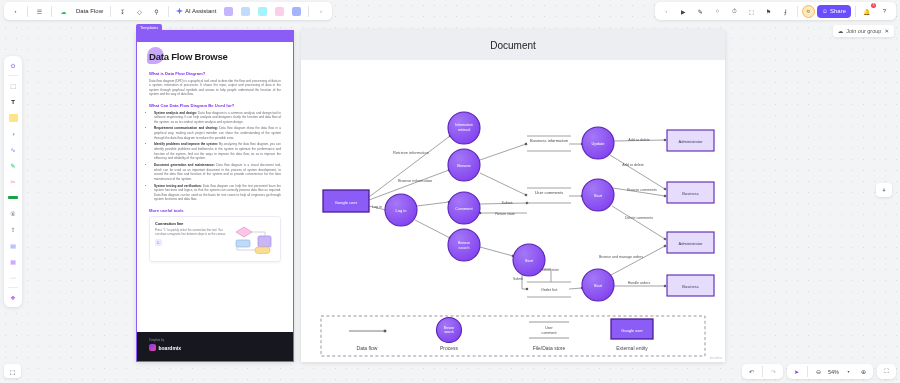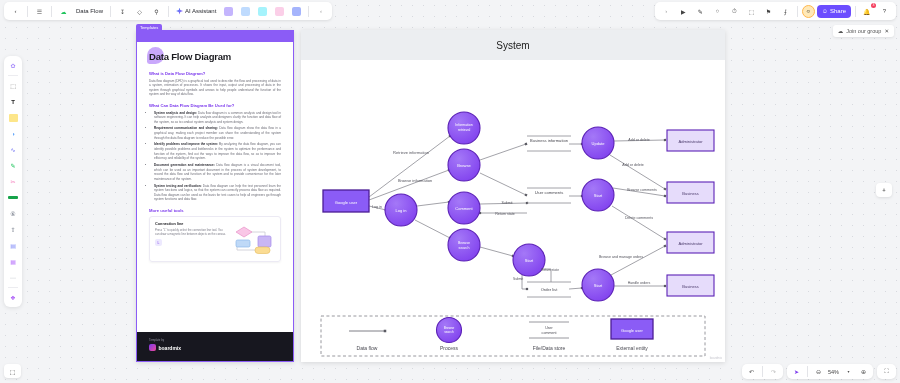--- a/index.html
+++ b/index.html
@@ -240,21 +240,21 @@
 
 <div class="bottom-left-btn">⬚</div>
 <div class="right-float-btn">⌗</div>
 
 <div class="tpl-tag">Templates</div>
 <div class="tpl-card">
   <div class="tpl-head"></div>
   <div class="tpl-body">
     <div class="tpl-title-wrap">
       <div class="tpl-blob"></div>
-      <div class="tpl-title">Data Flow Diagram</div>
+      <div class="tpl-title">Data Flow Browse</div>
     </div>
 
     <div class="sec-h">What is Data Flow Diagram?</div>
     <div class="sec-p">Data flow diagram (DFD) is a graphical tool used to describe the flow and processing of data in a system, estimation of processes. It shows the input, output and processing of data in the system through graphical symbols and arrows to help people understand the function of the system and the way of data flow.</div>
 
     <div class="sec-h">What Can Data Flow Diagram Be Used for?</div>
     <ul class="sec-ul">
       <li><b>System analysis and design:</b><span> Data flow diagram is a common analysis and design tool in software engineering. It can help analysts and designers clarify the function and data flow of the system, so as to conduct system analysis and system design.</span></li>
       <li><b>Requirement communication and sharing:</b><span> Data flow diagram show the data flow in a graphical way, making each project member can share the understanding of the system through the data flow diagram to reduce the possible error.</span></li>
       <li><b>Identify problems and improve the system:</b><span> By analyzing the data flow diagram, you can identify possible problems and bottlenecks in the system to optimize the performance and function of the system, find out the ways to improve the data flow, so as to improve the efficiency and reliability of the system.</span></li>
@@ -288,21 +288,21 @@
     <div class="brand">
       <span class="brand-mark"></span>
       <span class="brand-txt">boardmix</span>
     </div>
   </div>
 </div>
 <div class="tpl-select-border"></div>
 
 <div class="diagram-card">
   <div class="diagram-head">
-    <div class="diagram-title">System</div>
+    <div class="diagram-title">Document</div>
   </div>
 
   <svg class="dgm-svg" width="424" height="302" viewBox="0 0 424 302">
     <defs>
       <marker id="sq" markerWidth="4" markerHeight="4" refX="2" refY="2" orient="auto">
         <rect x="0.6" y="0.6" width="2.8" height="2.8" fill="#5a5a62"></rect>
       </marker>
       <radialGradient id="pg" cx="35%" cy="30%" r="80%">
         <stop offset="0%" stop-color="#a478f7"></stop>
         <stop offset="100%" stop-color="#8040ee"></stop>

